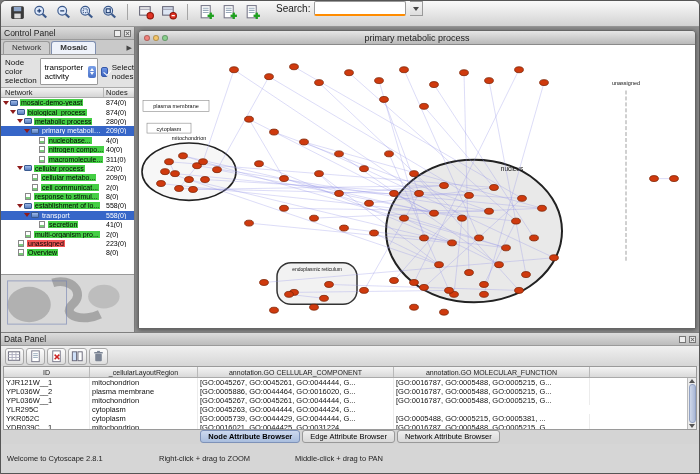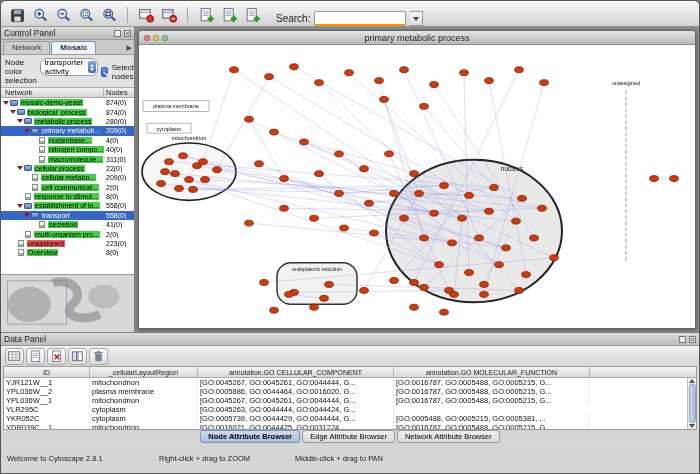--- a/index.html
+++ b/index.html
@@ -6,21 +6,21 @@
 html,body{width:700px;height:474px;overflow:hidden;background:#777;font-family:"Liberation Sans",sans-serif}
 .window{width:700px;height:474px;display:flex;flex-direction:column;border:1px solid #555;border-radius:6px 6px 0 0;overflow:hidden;background:#d6d6d6}
 
 .titlebar{height:20px;flex:none;background:linear-gradient(#ececec,#bfbfbf);border-bottom:1px solid #8e8e8e;position:relative;display:flex;align-items:center;justify-content:center;font-size:10.5px;font-weight:bold;color:#333}
 .lights{position:absolute;left:7px;top:4px;display:flex;gap:5px}
 .light{width:10px;height:10px;border-radius:50%}
 .light.r{background:#f95d55;border:1px solid #d94b42}
 .light.y{background:#fcb935;border:1px solid #d89b2d}
 .light.g{background:#3bc948;border:1px solid #2fa73a}
 
-.toolbar{height:26px;flex:none;background:linear-gradient(#fafafa,#d2d2d2);border-bottom:1px solid #979797;display:flex;align-items:flex-end;padding:0 5px;gap:1px}
+.toolbar{height:26px;flex:none;background:linear-gradient(#fafafa,#d2d2d2);border-bottom:1px solid #979797;display:flex;align-items:flex-start;padding:0 5px;gap:1px}
 .tbtn{width:22px;height:22px;border:none;background:transparent;display:flex;align-items:center;justify-content:center;padding:0;cursor:pointer}
 .tsep{width:1px;height:16px;background:#a5a5a5;margin:0 6px}
 .search-wrap{display:flex;align-items:center;gap:4px;margin-left:12px}
 .search-label{font-size:10px;color:#222}
 .search-input{width:92px;height:15px;border:1px solid #9a9a9a;border-bottom:2px solid #ff8c00;border-radius:2px;font-size:9px;padding:0 3px;background:#fff}
 .search-drop{width:13px;height:15px;border:1px solid #9a9a9a;border-left:none;background:linear-gradient(#f5f5f5,#ddd);display:flex;align-items:center;justify-content:center;padding:0}
 .tri-down{width:0;height:0;border-left:3px solid transparent;border-right:3px solid transparent;border-top:4px solid #444}
 
 .middle{flex:1;display:flex;min-height:0;background:#8f8f8f}
 
@@ -30,21 +30,21 @@
 .wicon{width:7px;height:7px;border:1px solid #777;background:#eee}
 .wicon.x{position:relative}
 .wicon.x:before,.wicon.x:after{content:"";position:absolute;left:0;top:2.5px;width:5px;height:1px;background:#666}
 .wicon.x:before{transform:rotate(45deg)}.wicon.x:after{transform:rotate(-45deg)}
 .cp-tabs{height:15px;flex:none;display:flex;align-items:flex-end;background:#c9c9c9;border-bottom:1px solid #9a9a9a;padding:0 2px;position:relative}
 .cp-tab{font-size:8px;padding:1px 8px 2px;border:1px solid #999;border-bottom:none;border-radius:3px 3px 0 0;background:#cfcfcf;color:#333;margin-right:1px;cursor:pointer}
 .cp-tab.selected{background:#eef2fa;font-weight:bold;border-color:#7f8fb0}
 .tab-scroll{position:absolute;right:2px;bottom:2px;font-size:7px;color:#444;background:none;border:none;padding:0}
 .cp-body{flex:none;padding:3px 4px 2px;display:flex;flex-direction:row;gap:3px}
 .cp-label{font-size:8px;color:#111}
-.cp-select{height:18px;border:1px solid #9a9a9a;border-radius:7px;background:#fff;display:flex;align-items:center;font-size:8px;padding-left:4px;cursor:pointer}
+.cp-select{height:27px;border:1px solid #9a9a9a;border-radius:1px;background:#fff;display:flex;align-items:center;font-size:8px;padding-left:4px;cursor:pointer}
 .cp-select-btn{margin-left:auto;width:13px;height:12px;background:linear-gradient(#7aa0e8,#4a72c8);border-radius:2px;margin-right:1px;display:flex;flex-direction:column;align-items:center;justify-content:center;gap:1px}
 .arrow-up{width:0;height:0;border-left:2.5px solid transparent;border-right:2.5px solid transparent;border-bottom:3px solid #fff}
 .arrow-down{width:0;height:0;border-left:2.5px solid transparent;border-right:2.5px solid transparent;border-top:3px solid #fff}
 .cp-check-row{display:flex;align-items:center;gap:4px}
 .checkbox{width:10px;height:10px;border-radius:2px;background:linear-gradient(#6f97e8,#3c64c0);border:1px solid #3658a8;position:relative;cursor:pointer}
 .checkbox:after{content:"";position:absolute;left:2.5px;top:0.5px;width:3.5px;height:6px;border:solid #fff;border-width:0 1.5px 1.5px 0;transform:rotate(40deg)}
 .tree-header{display:flex;height:11px;flex:none;background:linear-gradient(#f2f2f2,#d5d5d5);border-top:1px solid #aaa;border-bottom:1px solid #aaa;font-size:7.5px;color:#222;align-items:center}
 .tree-header .col1{flex:1;padding-left:4px;border-right:1px solid #b5b5b5;overflow:hidden}
 .tree-header .col2{width:30px;padding-left:2px;overflow:hidden}
 .tree{flex:1;background:#fff;overflow:hidden;min-height:0}

